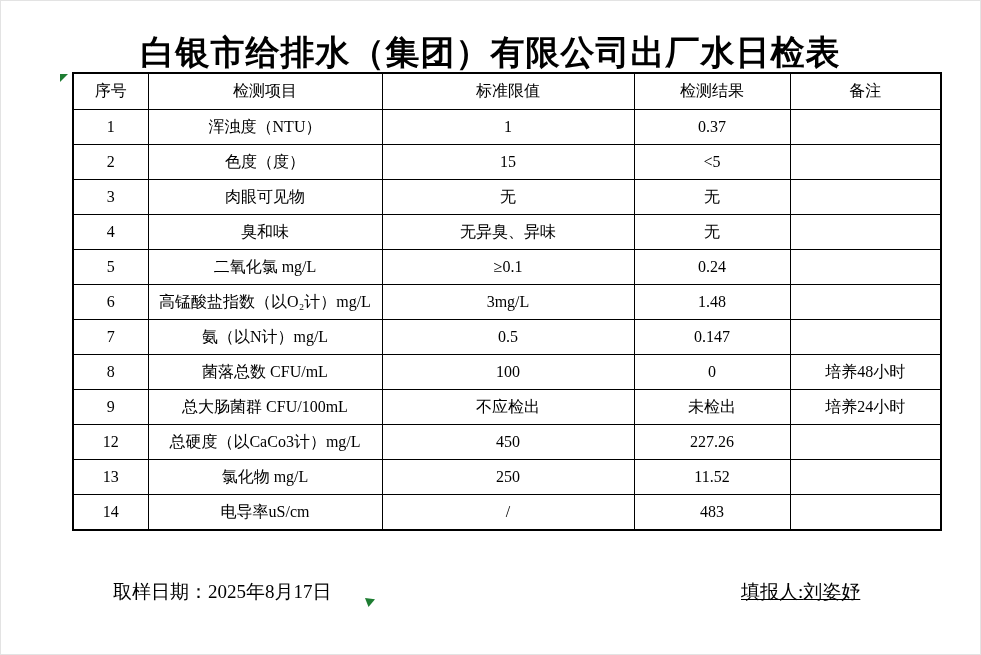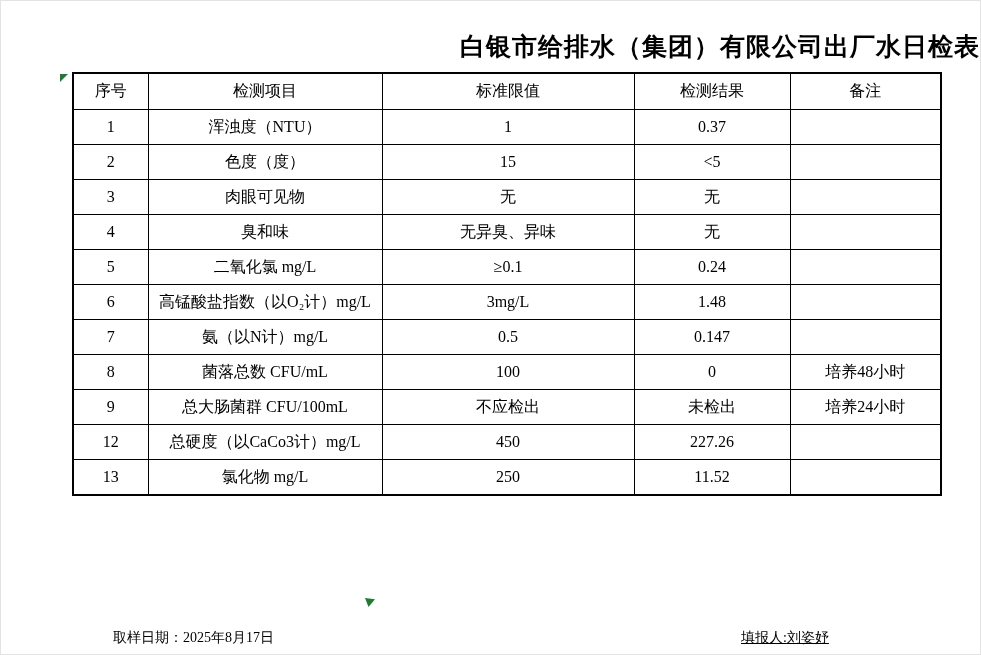--- a/index.html
+++ b/index.html
@@ -3,21 +3,21 @@
 <meta charset="utf-8">
 <style>
   html,body { margin:0; padding:0; background:#ffffff; }
   .page {
     position:relative; width:981px; height:655px; background:#ffffff;
     font-family:"Liberation Serif","DejaVu Serif",serif; color:#000;
     box-sizing:border-box; border:1px solid #e3e3e3; overflow:hidden;
   }
   .title {
     position:absolute; top:29px; left:0; width:100%;
-    text-align:right; font-size:25px; font-weight:bold; letter-spacing:1px;
+    text-align:center; font-size:34px; font-weight:bold; letter-spacing:1px;
   }
   table.report {
     position:absolute; left:71px; top:71px; width:870px;
     border-collapse:collapse; table-layout:fixed;
     border:2px solid #000;
   }
   table.report th, table.report td {
     border:1px solid #000; text-align:center; vertical-align:middle;
     font-size:16px; font-weight:normal; padding:0 2px; overflow:hidden;
     white-space:nowrap;
@@ -27,21 +27,21 @@
   .corner-tri {
     position:absolute; left:59px; top:73px; width:0; height:0;
     border-top:8px solid var(--marker,#1e7d32);
     border-right:8px solid transparent;
   }
   .bottom-tri {
     position:absolute; left:364px; top:597px; width:10px; height:9px;
     background:var(--marker,#1e7d32);
     clip-path:polygon(0 0, 100% 15%, 35% 100%);
   }
-  .footer-item { position:absolute; top:628px; font-size:14px; white-space:nowrap; }
+  .footer-item { position:absolute; top:578px; font-size:19px; white-space:nowrap; }
   .footer-sample { left:112px; }
   .footer-test { left:448px; }
   .footer-test .date { margin-left:14px; }
   .footer-reporter { left:740px;text-decoration:underline; }
 </style>
 </head>
 <body>
 
 <div class="page">
 
@@ -135,20 +135,27 @@
           <td>227.26</td>
           <td></td>
         </tr>
         <tr>
           <td>13</td>
           <td>氯化物 mg/L</td>
           <td>250</td>
           <td>11.52</td>
           <td></td>
         </tr>
+        <tr>
+          <td>14</td>
+          <td>电导率uS/cm</td>
+          <td>/</td>
+          <td>483</td>
+          <td></td>
+        </tr>
       </tbody>
   </table>
 
   <div class="corner-tri"></div>
   <div class="bottom-tri"></div>
 
   <div class="footer-item footer-sample">
     <span>取样日期：</span><span>2025年8月17日</span>
   </div>
   <div class="footer-item footer-reporter">

